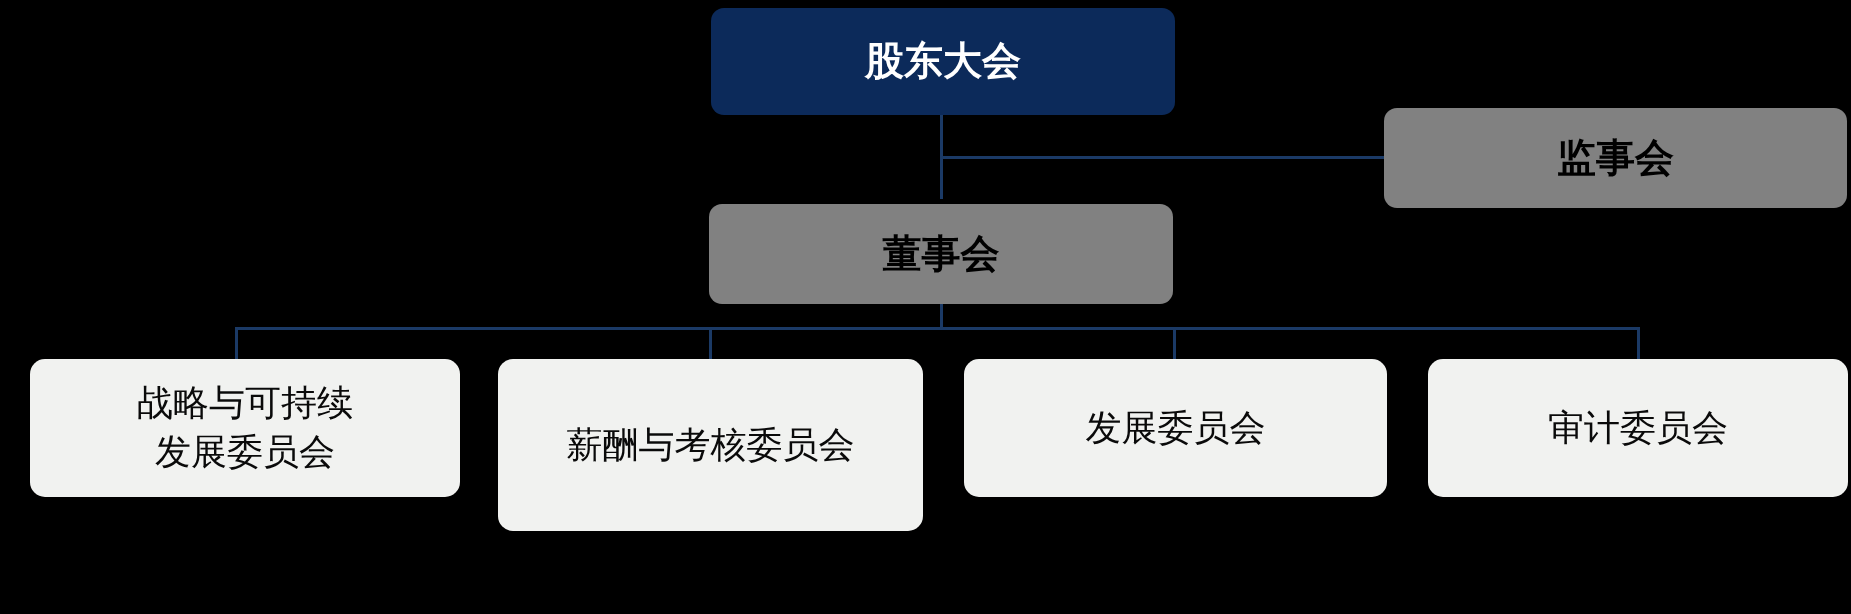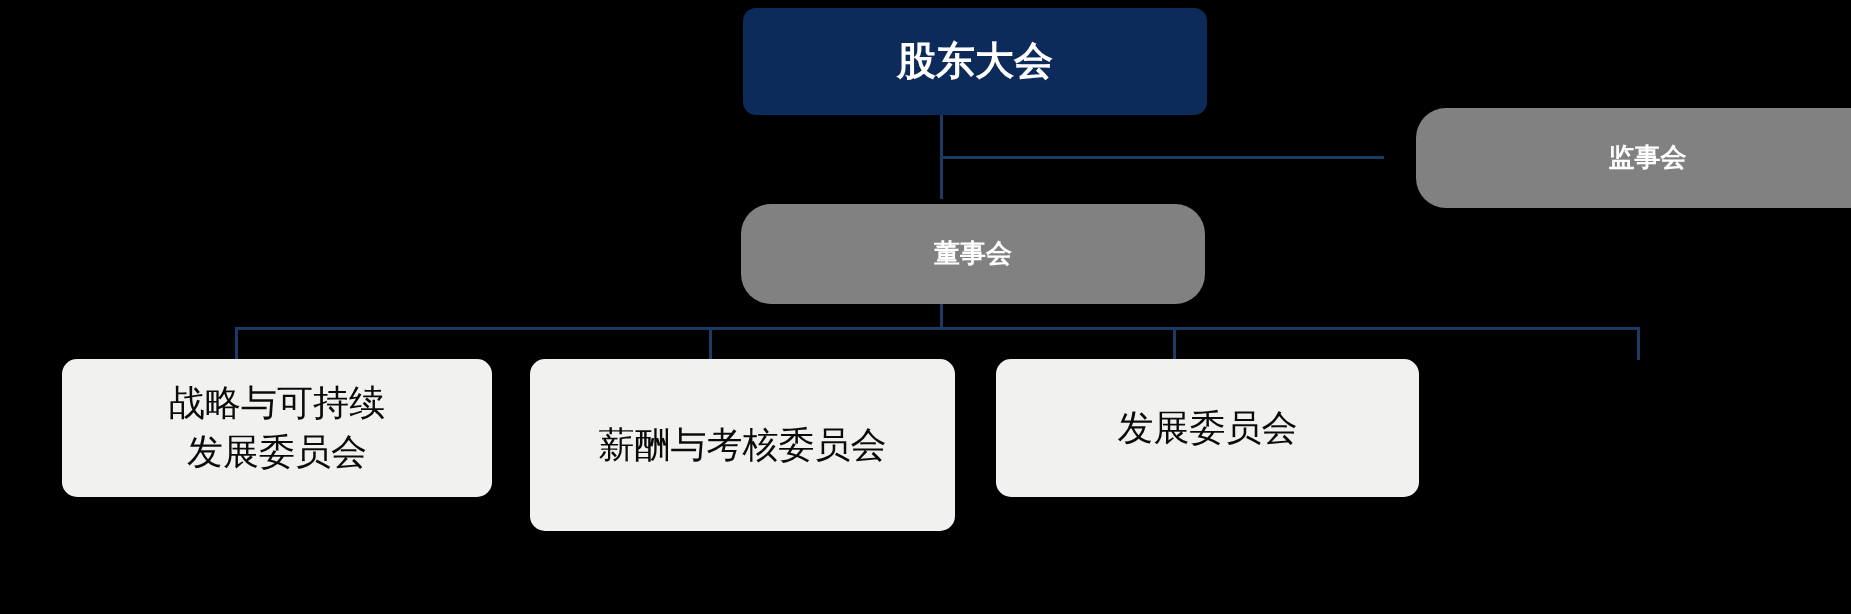--- a/index.html
+++ b/index.html
@@ -18,34 +18,32 @@
   .node {
     position: absolute;
     display: flex;
     align-items: center;
     justify-content: center;
     text-align: center;
     box-sizing: border-box;
     border-radius: 13px;
     white-space: pre-line;
     line-height: 1.35;
-    margin-left: 32px;
   }
   .node-primary {
     background: #0c2a5a;
     color: #ffffff;
     font-size: 39px;
     font-weight: 700;
   }
   .node-secondary {
     background: #818181;
-    color: #ffffff;
-    font-size: 26px;
+    color: #000000;
+    font-size: 39px;
     font-weight: 700;
-    border-radius: 30px;
   }
   .node-committee {
     background: #f1f2f0;
     color: #0a0a0a;
     font-size: 36px;
     font-weight: 500;
     border-radius: 15px;
   }
   .connector {
     position: absolute;
@@ -89,14 +87,15 @@
 
   <div class="node node-secondary" id="node-board">董事会</div>
 
   <div class="node node-committee" id="node-strategy">战略与可持续
 发展委员会</div>
 
   <div class="node node-committee" id="node-remuneration">薪酬与考核委员会</div>
 
   <div class="node node-committee" id="node-nomination">发展委员会</div>
 
+  <div class="node node-committee" id="node-audit">审计委员会</div>
 
 </div>
 
 </body></html>

